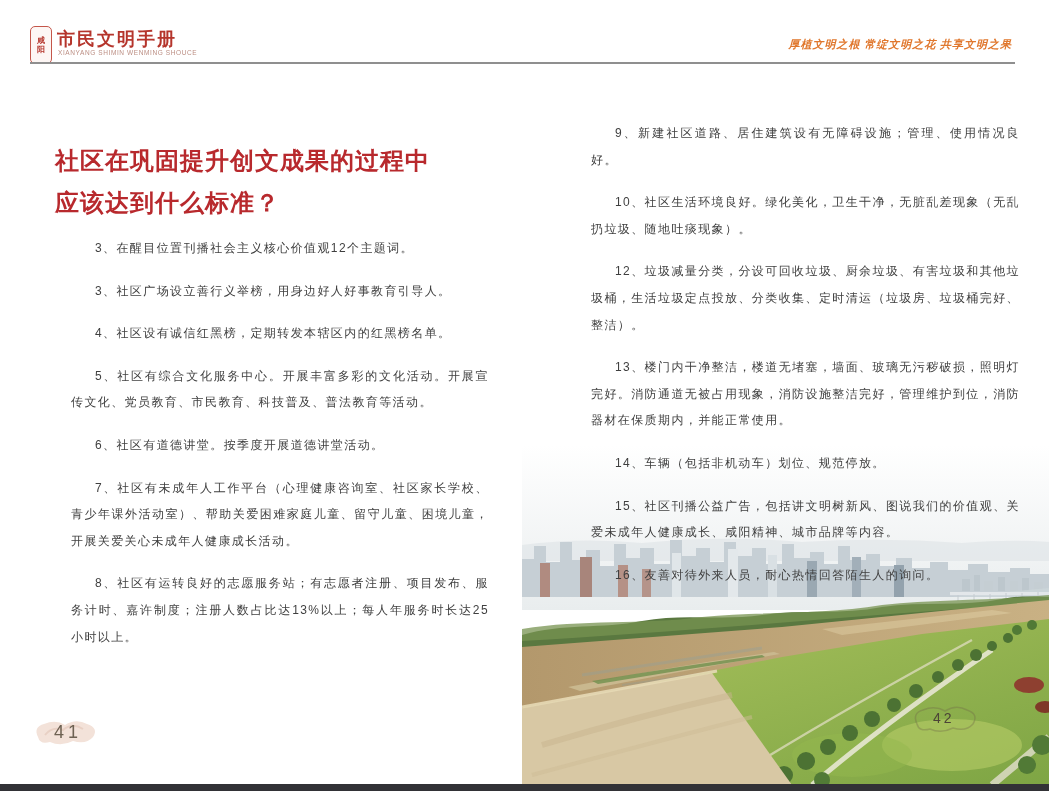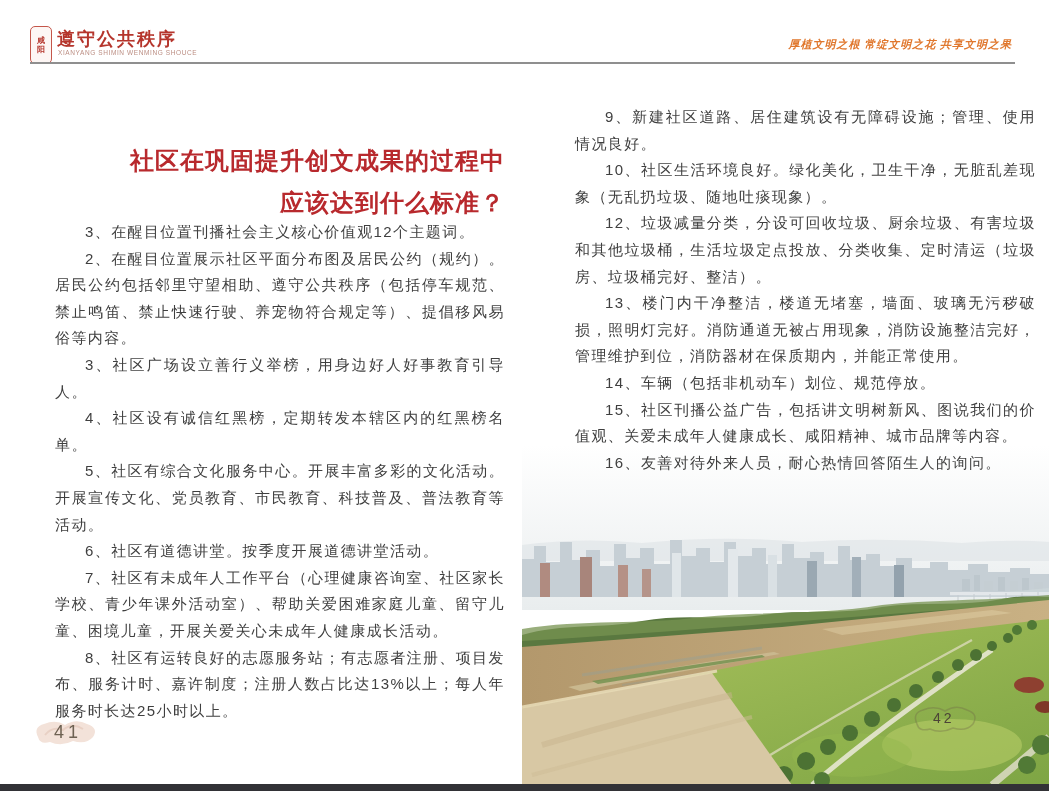--- a/index.html
+++ b/index.html
@@ -30,26 +30,26 @@
     position:absolute;right:37px;top:37px;
     font-family:"Liberation Serif","DejaVu Serif",serif;
     font-style:italic;font-weight:bold;
     font-size:11px;letter-spacing:1px;color:#e0772d;
   }
   .hd-rule{
     position:absolute;left:30px;top:62px;width:985px;height:2px;background:#8f8f8f;
   }
   
   .article-title{
-    position:absolute;left:55px;top:140px;width:450px;text-align:right;
+    position:absolute;left:55px;top:140px;width:450px;text-align:left;
     color:#b8292d;font-weight:bold;font-size:24px;line-height:42px;letter-spacing:1px;
   }
   .body-col p{
-    margin:0;text-indent:2em;text-align:justify;
-    font-size:15px;line-height:26.6px;letter-spacing:1.4px;color:#3f3f3f;
+    margin:16px;text-indent:2em;text-align:justify;
+    font-size:12px;line-height:26.6px;letter-spacing:1.4px;color:#3f3f3f;
   }
   .left-body{position:absolute;left:55px;top:219px;width:450px;}
   .right-body{position:absolute;left:575px;top:104px;width:461px;z-index:3;}
   
   .pn-left{position:absolute;left:28px;top:714px;width:78px;height:36px;z-index:2;}
   .pn-left .num{
     position:absolute;left:26px;top:8px;font-size:18px;letter-spacing:4px;color:#6e6253;
   }
   .pn-right{position:absolute;left:905px;top:698px;width:80px;height:40px;z-index:4;}
   .pn-right .num{
@@ -63,33 +63,32 @@
     position:absolute;left:0;top:784px;width:1049px;height:7px;background:#323236;z-index:6;
   }
 </style>
 </head>
 <body>
 
 <div class="seal">
   <span>咸</span>
   <span>阳</span>
 </div>
-<div class="hd-title">遵守公共秩序</div>
+<div class="hd-title">市民文明手册</div>
 <div class="hd-sub">XIANYANG SHIMIN WENMING SHOUCE</div>
 <div class="hd-slogan">厚植文明之根  常绽文明之花  共享文明之果</div>
 <div class="hd-rule"></div>
 
 <div class="article-title">
   <div>社区在巩固提升创文成果的过程中</div>
   <div>应该达到什么标准？</div>
 </div>
 
 <div class="left-body body-col">
   <p>3、在醒目位置刊播社会主义核心价值观12个主题词。</p>
-  <p>2、在醒目位置展示社区平面分布图及居民公约（规约）。居民公约包括邻里守望相助、遵守公共秩序（包括停车规范、禁止鸣笛、禁止快速行驶、养宠物符合规定等）、提倡移风易俗等内容。</p>
   <p>3、社区广场设立善行义举榜，用身边好人好事教育引导人。</p>
   <p>4、社区设有诚信红黑榜，定期转发本辖区内的红黑榜名单。</p>
   <p>5、社区有综合文化服务中心。开展丰富多彩的文化活动。开展宣传文化、党员教育、市民教育、科技普及、普法教育等活动。</p>
   <p>6、社区有道德讲堂。按季度开展道德讲堂活动。</p>
   <p>7、社区有未成年人工作平台（心理健康咨询室、社区家长学校、青少年课外活动室）、帮助关爱困难家庭儿童、留守儿童、困境儿童，开展关爱关心未成年人健康成长活动。</p>
   <p>8、社区有运转良好的志愿服务站；有志愿者注册、项目发布、服务计时、嘉许制度；注册人数占比达13%以上；每人年服务时长达25小时以上。</p>
 </div>
 
 <div class="pn-left">
   <svg class="flourish" width="78" height="36" viewBox="0 0 78 36">

